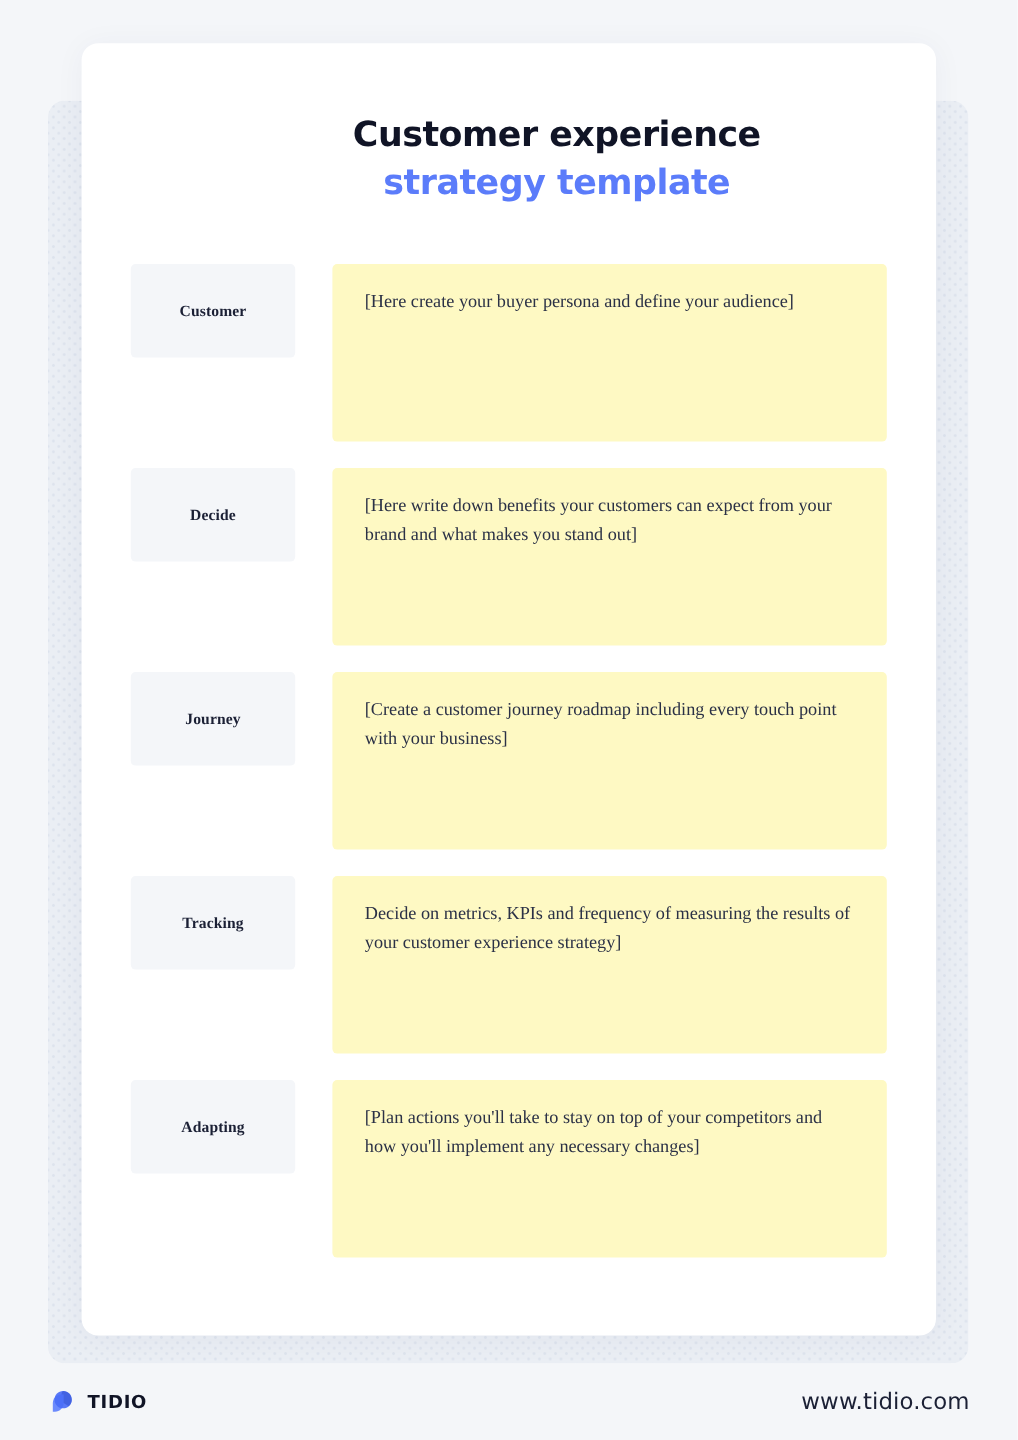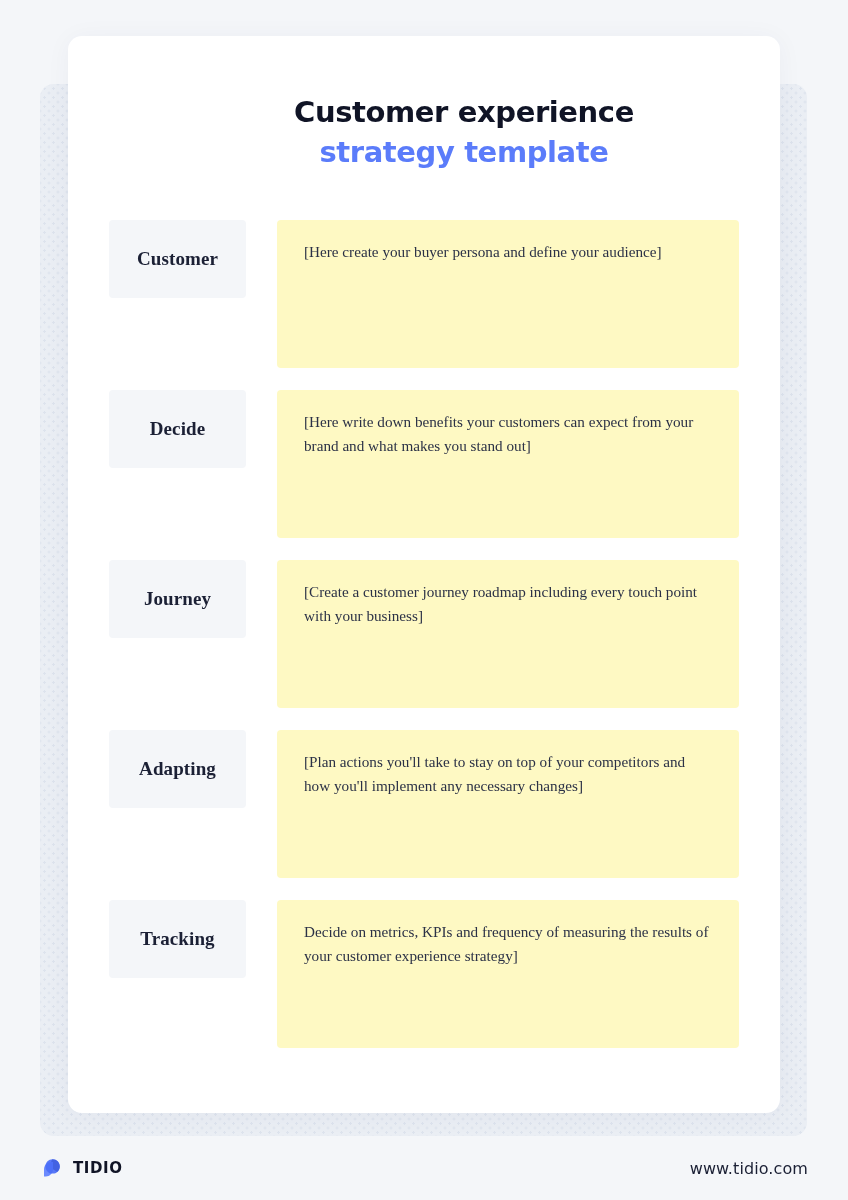--- a/index.html
+++ b/index.html
@@ -84,21 +84,21 @@
     background: #f4f6f9;
     border-radius: 4px;
     display: flex;
     align-items: center;
     justify-content: center;
     margin-right: 31px;
   }
   .row-label-text {
     font-family: "Liberation Serif", serif;
     font-weight: bold;
-    font-size: 19px;
+    font-size: 13px;
     color: #1b2035;
     letter-spacing: 0.1px;
   }
 
   .row-content {
     flex: 1;
     height: 148px;
     background: #fef9c3;
     border-radius: 4px;
     box-sizing: border-box;
@@ -138,21 +138,21 @@
   }
   #brand-name {
     font-family: "DejaVu Sans", sans-serif;
     font-weight: bold;
     font-size: 15px;
     letter-spacing: 0.6px;
     color: #101426;
   }
   #footer-url {
     font-family: "DejaVu Sans", sans-serif;
-    font-size: 16px;
+    font-size: 19px;
     color: #1b2035;
     letter-spacing: 0.1px;
   }
 </style>
 </head>
 <body>
 
 <div id="dotted-panel"></div>
 
 <div id="main-card">
@@ -186,33 +186,33 @@
       <div class="row-label">
         <span class="row-label-text">Journey</span>
       </div>
       <div class="row-content">
         <span class="row-content-text">[Create a customer journey roadmap including every touch point with your business]</span>
       </div>
     </div>
 
     <div class="row">
       <div class="row-label">
+        <span class="row-label-text">Tracking</span>
+      </div>
+      <div class="row-content">
+        <span class="row-content-text">Decide on metrics, KPIs and frequency of measuring the results of your customer experience strategy]</span>
+      </div>
+    </div>
+
+    <div class="row">
+      <div class="row-label">
         <span class="row-label-text">Adapting</span>
       </div>
       <div class="row-content">
         <span class="row-content-text">[Plan actions you'll take to stay on top of your competitors and how you'll implement any necessary changes]</span>
-      </div>
-    </div>
-
-    <div class="row">
-      <div class="row-label">
-        <span class="row-label-text">Tracking</span>
-      </div>
-      <div class="row-content">
-        <span class="row-content-text">Decide on metrics, KPIs and frequency of measuring the results of your customer experience strategy]</span>
       </div>
     </div>
 
   </div>
 </div>
 
 <div id="footer">
   <div id="brand">
     <span id="brand-mark">
       <svg width="24" height="24" viewBox="0 0 24 24" aria-hidden="true">

